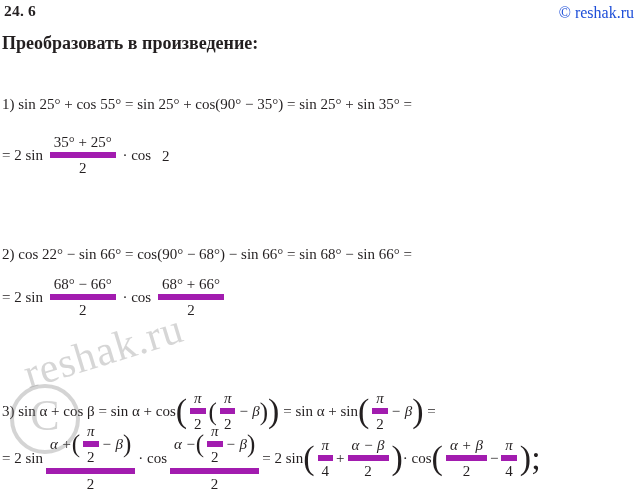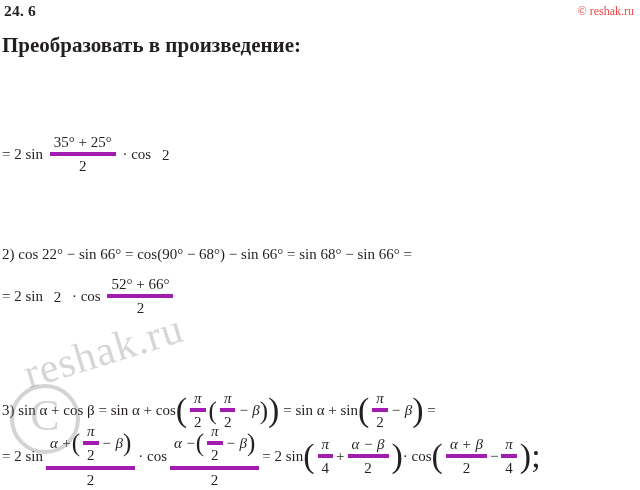--- a/index.html
+++ b/index.html
@@ -26,30 +26,30 @@
     top: 2px;
     left: 4px;
     font-weight: bold;
     font-size: 15.5px;
     letter-spacing: 0.2px;
   }
   .copyright {
     position: absolute;
     top: 4px;
     right: 6px;
-    font-size: 12px;
-    color: #ef4444;
+    font-size: 16px;
+    color: #1d4ed8;
     font-family: "Liberation Serif", serif;
   }
   .task-title {
     position: absolute;
     top: 33px;
     left: 2px;
     font-weight: bold;
-    font-size: 21px;
+    font-size: 18px;
   }
   .line {
     position: absolute;
     left: 2px;
     font-size: 15px;
     white-space: nowrap;
   }
   .l1 { top: 96px; }
   .l2 { top: 135px; }
   .l3 { top: 238px; margin-top: 8px; }
@@ -62,21 +62,21 @@
     display: inline-block;
     vertical-align: middle;
     text-align: center;
     margin: 0 3px;
     position: relative;
     top: -1px;
   }
   .frac .num {
     display: block;
     padding: 0 4px 1px 4px;
-    border-bottom: 4px solid #a21caf;
+    border-bottom: 6px solid #a21caf;
     font-size: 15px;
     line-height: 1.15;
   }
   .frac .den {
     display: block;
     padding: 1px 4px 0 4px;
     font-size: 15px;
     line-height: 1.2;
   }
   .tall {
@@ -136,45 +136,49 @@
 </style>
 </head>
 <body>
 
 <div class="page">
 
   <div class="header">24. 6</div>
   <div class="copyright">© reshak.ru</div>
   <div class="task-title">Преобразовать в произведение:</div>
 
+  <div class="line l1">
+    <span>1) sin 25° + cos 55° = sin 25° + cos(90° − 35°) = sin 25° + sin 35° =</span>
+  </div>
 
   <div class="line l2">
     <span>= 2 sin</span>
     <span class="frac">
       <span class="num">35° + 25°</span>
       <span class="den">2</span>
     </span>
     <span>· cos</span>
     <span class="frac">
       <span class="den">2</span>
     </span>
   </div>
 
   <div class="line l3">
     <span>2) cos 22° − sin 66° = cos(90° − 68°) − sin 66° = sin 68° − sin 66° =</span>
   </div>
 
   <div class="line l4">
     <span>= 2 sin</span>
     <span class="frac">
+      <span class="num">68° − 66°</span>
       <span class="den">2</span>
     </span>
     <span>· cos</span>
     <span class="frac">
-      <span class="num">52° + 66°</span>
+      <span class="num">68° + 66°</span>
       <span class="den">2</span>
     </span>
   </div>
 
   <div class="line l5">
     <span>3) sin α + cos β = sin α + cos</span><span class="tall2">(</span><span class="frac"><span class="num it">π</span><span class="den">2</span></span><span class="tall">(</span><span class="frac"><span class="num it">π</span><span class="den">2</span></span><span class="it">− β</span><span class="tall">)</span><span class="tall2">)</span>
     <span>= sin α + sin</span><span class="tall2">(</span><span class="frac"><span class="num it">π</span><span class="den">2</span></span><span class="it">− β</span><span class="tall2">)</span>
     <span>=</span>
   </div>
 

